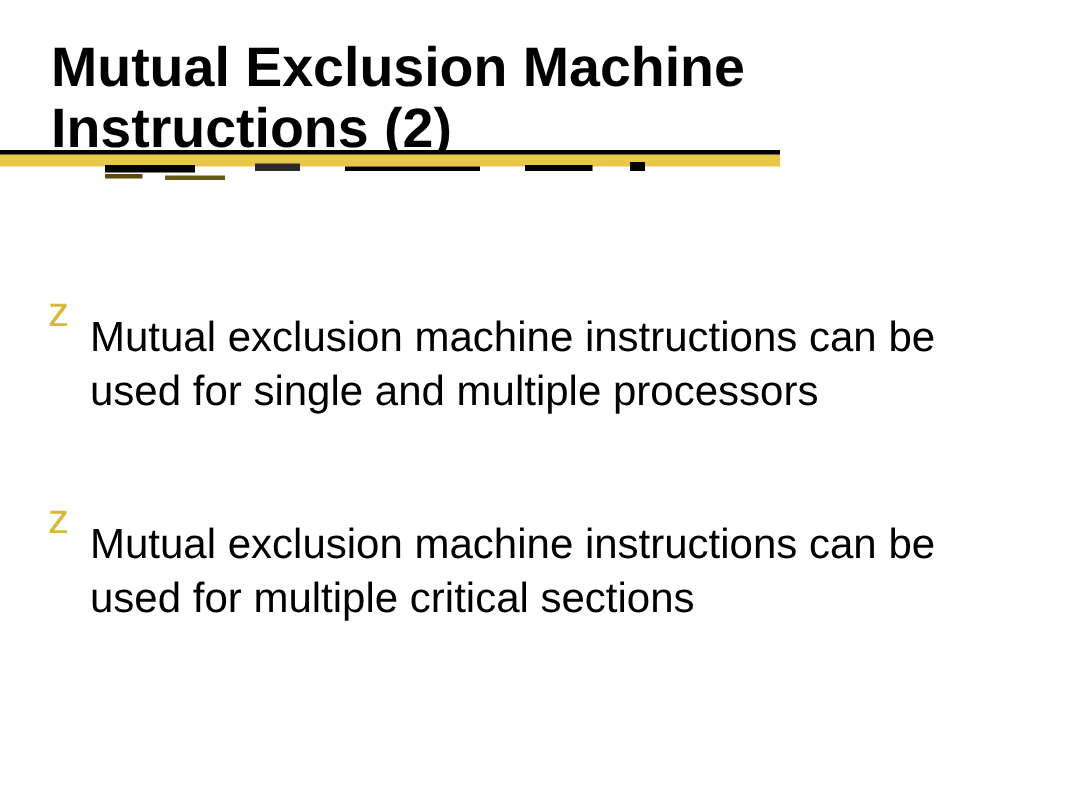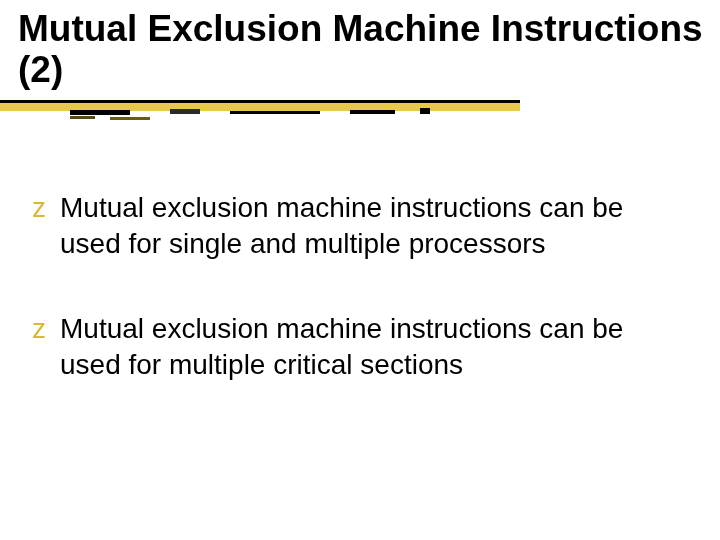--- a/index.html
+++ b/index.html
@@ -7,21 +7,21 @@
   body {
     background: #fff;
     font-family: Verdana, Geneva, sans-serif;
     color: #000;
     position: relative;
   }
   .slide {
     width: 720px;
     height: 540px;
     position: relative;
-    padding: 0;
+    padding: 16px;
   }
   .title {
     font-family: "Arial Black", Arial, sans-serif;
     font-weight: 900;
     font-size: 37px;
     line-height: 1.12;
     letter-spacing: 0px;
     padding: 8px 0 0 18px;
     color: #000;
     font-stretch: condensed;
@@ -50,20 +50,21 @@
     line-height: 1.3;
     color: #d8b836;
     margin-right: 14px;
     flex-shrink: 0;
   }
   .bullet-text {
     font-family: Verdana, Geneva, sans-serif;
     font-size: 28px;
     line-height: 1.3;
     color: #000;
+    margin-top: 17px;
   }
 </style>
 </head>
 <body>
 
 <div class="slide">
 
   <h1 class="title">Mutual Exclusion Machine Instructions (2)</h1>
 
   <svg class="underline-art" viewBox="0 0 520 26" preserveAspectRatio="none">

